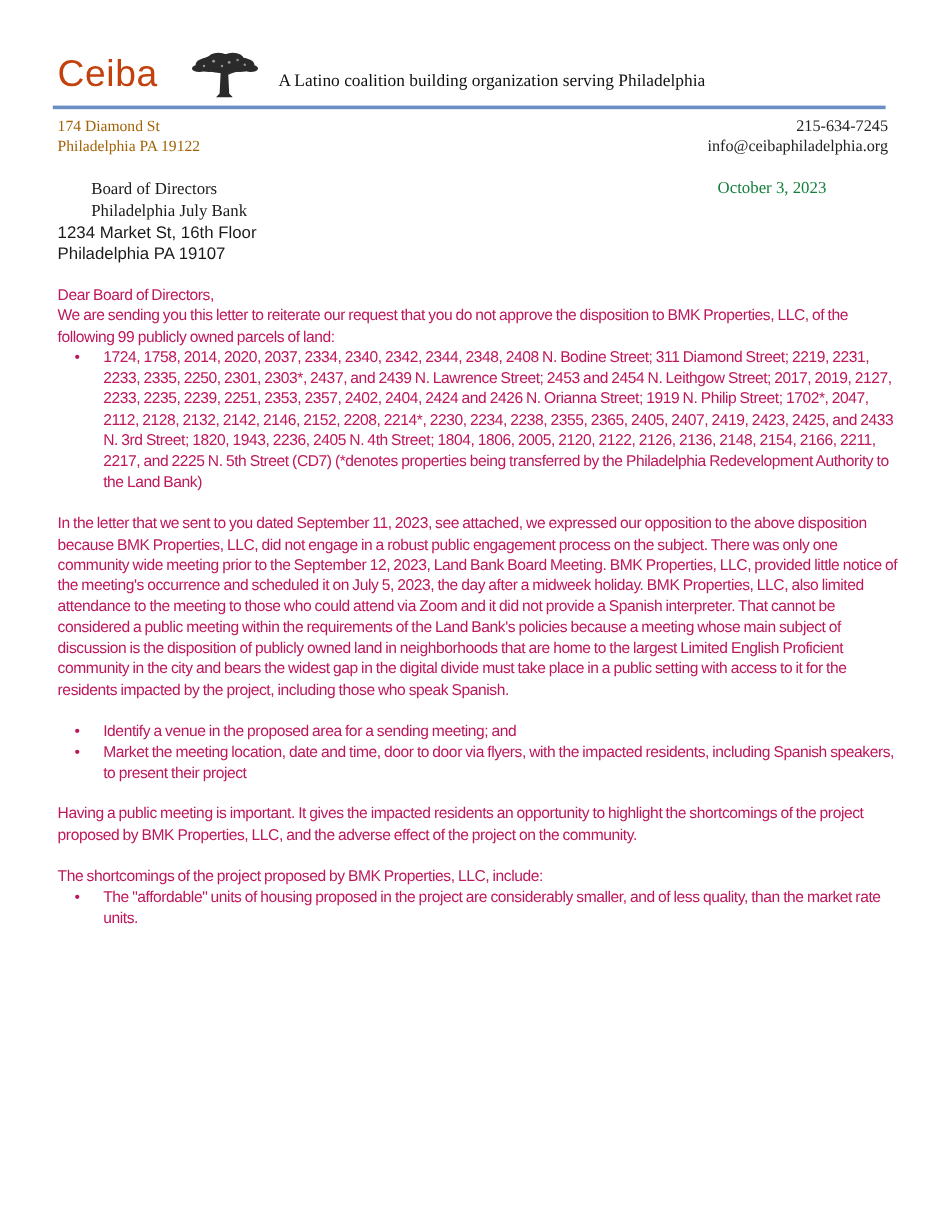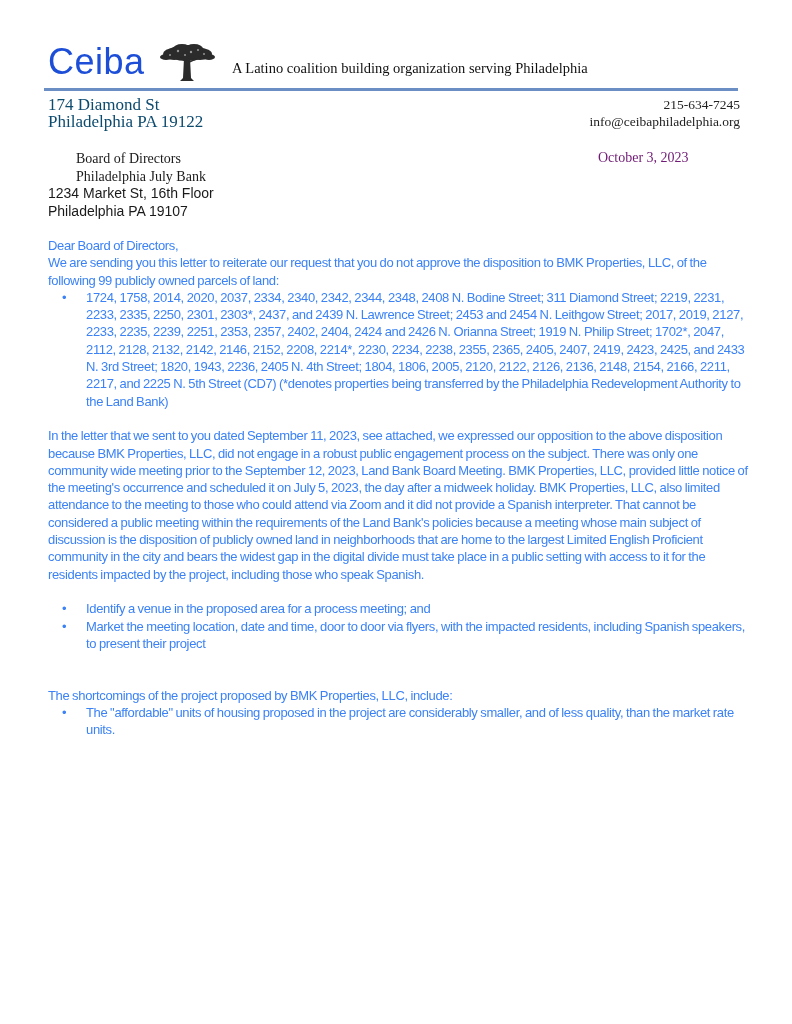--- a/index.html
+++ b/index.html
@@ -1,32 +1,32 @@
 <!DOCTYPE html>
 <html><head>
   <meta charset="utf-8">
   <style>
     html, body { margin: 0; padding: 0; background: #ffffff; }
     body { width: 792px; height: 1024px; position: relative; overflow: hidden; color: #1a1a1a; }
 
     .letterhead { position: absolute; left: 48px; top: 40px; width: 692px; height: 50px; }
-    .logo-text { position: absolute; left: 0; top: 2px; font-family: "Liberation Sans", "DejaVu Sans", sans-serif; font-size: 36px; color: #1d4ed8; letter-spacing: 0.5px; line-height: 40px; }
+    .logo-text { position: absolute; left: 0; top: 2px; font-family: "Liberation Sans", "DejaVu Sans", sans-serif; font-size: 31px; color: #c2410c; letter-spacing: 0.5px; line-height: 40px; }
     .tree { position: absolute; left: 110px; top: 2px; width: 58px; height: 40px; }
     .tagline { position: absolute; left: 184px; top: 20px; font-family: "Liberation Serif", "DejaVu Serif", serif; font-size: 14.5px; color: #111; white-space: nowrap; text-align: right; }
     .rule { position: absolute; left: 44px; top: 88px; width: 694px; height: 3px; background: #6b8fc4; }
 
-    .addr-left { position: absolute; left: 48px; top: 96px; font-family: "Liberation Serif", "DejaVu Serif", serif; font-size: 17px; line-height: 17px; color: #0c4a6e; }
+    .addr-left { position: absolute; left: 48px; top: 96px; font-family: "Liberation Serif", "DejaVu Serif", serif; font-size: 13px; line-height: 17px; color: #a16207; }
     .addr-right { position: absolute; right: 52px; top: 96px; text-align: right; font-family: "Liberation Serif", "DejaVu Serif", serif; font-size: 13.5px; line-height: 17px; color: #222; }
 
     .recipient { position: absolute; left: 48px; top: 150px; font-size: 14px; line-height: 17.5px; }
     .recipient .l1, .recipient .l2 { font-family: Liberation Serif, serif; margin-left: 28px; }
     .recipient .l3, .recipient .l4 { font-family: "Liberation Sans Narrow", "Liberation Sans", sans-serif; font-stretch: condensed; }
-    .date { position: absolute; left: 598px; top: 150px; font-family: "Liberation Serif", "DejaVu Serif", serif; font-size: 14px; color: #701a75; }
+    .date { position: absolute; left: 598px; top: 150px; font-family: "Liberation Serif", "DejaVu Serif", serif; font-size: 14px; color: #15803d; }
 
-    .body-text { position: absolute; left: 48px; top: 237px; width: 700px; font-family: "Liberation Sans", "DejaVu Sans", sans-serif; font-size: 13px; line-height: 17.3px; color: #3b82f6; letter-spacing: -0.35px; word-spacing: -0.5px; }
+    .body-text { position: absolute; left: 48px; top: 237px; width: 700px; font-family: "Liberation Sans", "DejaVu Sans", sans-serif; font-size: 13px; line-height: 17.3px; color: #be185d; letter-spacing: -0.35px; word-spacing: -0.5px; }
     .body-text p { margin: 0; }
     .gap { height: 17.3px; }
     ul.bullets { margin: 0; padding: 0; list-style: none; }
     ul.bullets li { position: relative; padding-left: 38px; }
     ul.bullets li .dot { position: absolute; left: 14px; top: 0; }
   </style>
 </head>
 <body>
 
 <div>
@@ -84,28 +84,29 @@
       <span class="dot">•</span>
       <span>1724, 1758, 2014, 2020, 2037, 2334, 2340, 2342, 2344, 2348, 2408 N. Bodine Street; 311 Diamond Street; 2219, 2231, 2233, 2335, 2250, 2301, 2303*, 2437, and 2439 N. Lawrence Street; 2453 and 2454 N. Leithgow Street; 2017, 2019, 2127, 2233, 2235, 2239, 2251, 2353, 2357, 2402, 2404, 2424 and 2426 N. Orianna Street; 1919 N. Philip Street; 1702*, 2047, 2112, 2128, 2132, 2142, 2146, 2152, 2208, 2214*, 2230, 2234, 2238, 2355, 2365, 2405, 2407, 2419, 2423, 2425, and 2433 N. 3rd Street; 1820, 1943, 2236, 2405 N. 4th Street; 1804, 1806, 2005, 2120, 2122, 2126, 2136, 2148, 2154, 2166, 2211, 2217, and 2225 N. 5th Street (CD7) (*denotes properties being transferred by the Philadelphia Redevelopment Authority to the Land Bank)</span>
     </li>
   </ul>
   <div class="gap"></div>
   <p>In the letter that we sent to you dated September 11, 2023, see attached, we expressed our opposition to the above disposition because BMK Properties, LLC, did not engage in a robust public engagement process on the subject. There was only one community wide meeting prior to the September 12, 2023, Land Bank Board Meeting. BMK Properties, LLC, provided little notice of the meeting's occurrence and scheduled it on July 5, 2023, the day after a midweek holiday. BMK Properties, LLC, also limited attendance to the meeting to those who could attend via Zoom and it did not provide a Spanish interpreter. That cannot be considered a public meeting within the requirements of the Land Bank's policies because a meeting whose main subject of discussion is the disposition of publicly owned land in neighborhoods that are home to the largest Limited English Proficient community in the city and bears the widest gap in the digital divide must take place in a public setting with access to it for the residents impacted by the project, including those who speak Spanish.</p>
   <div class="gap"></div>
   <ul class="bullets">
     <li>
       <span class="dot">•</span>
-      <span>Identify a venue in the proposed area for a process meeting; and</span>
+      <span>Identify a venue in the proposed area for a sending meeting; and</span>
     </li>
     <li>
       <span class="dot">•</span>
       <span>Market the meeting location, date and time, door to door via flyers, with the impacted residents, including Spanish speakers, to present their project</span>
     </li>
   </ul>
   <div class="gap"></div>
+  <p>Having a public meeting is important. It gives the impacted residents an opportunity to highlight the shortcomings of the project proposed by BMK Properties, LLC, and the adverse effect of the project on the community.</p>
   <div class="gap"></div>
   <p>The shortcomings of the project proposed by BMK Properties, LLC, include:</p>
   <ul class="bullets">
     <li>
       <span class="dot">•</span>
       <span>The "affordable" units of housing proposed in the project are considerably smaller, and of less quality, than the market rate units.</span>
     </li>
   </ul>
 </div>
 

